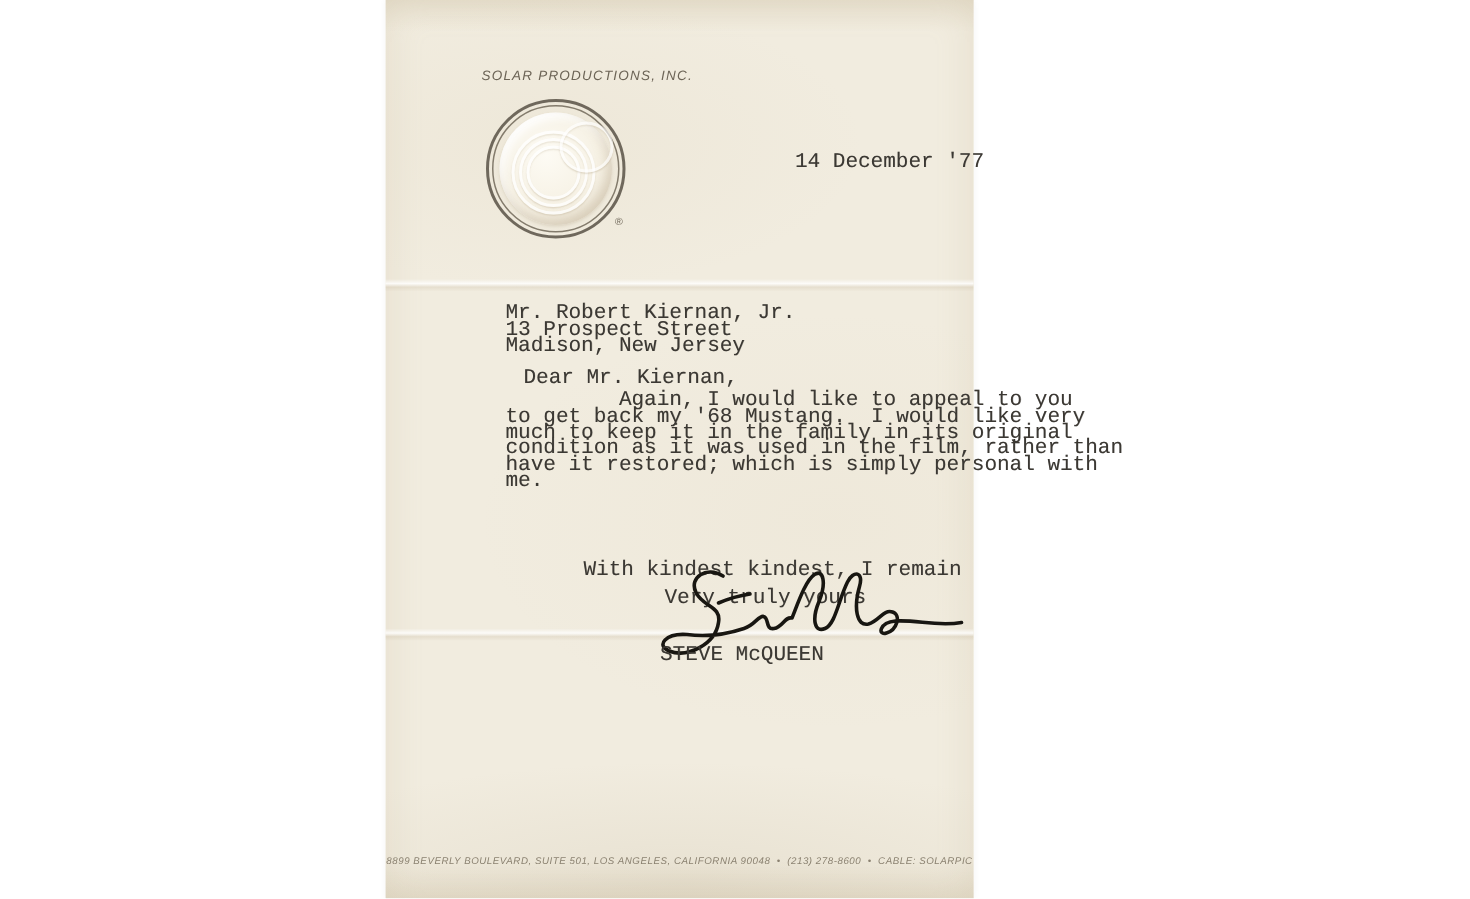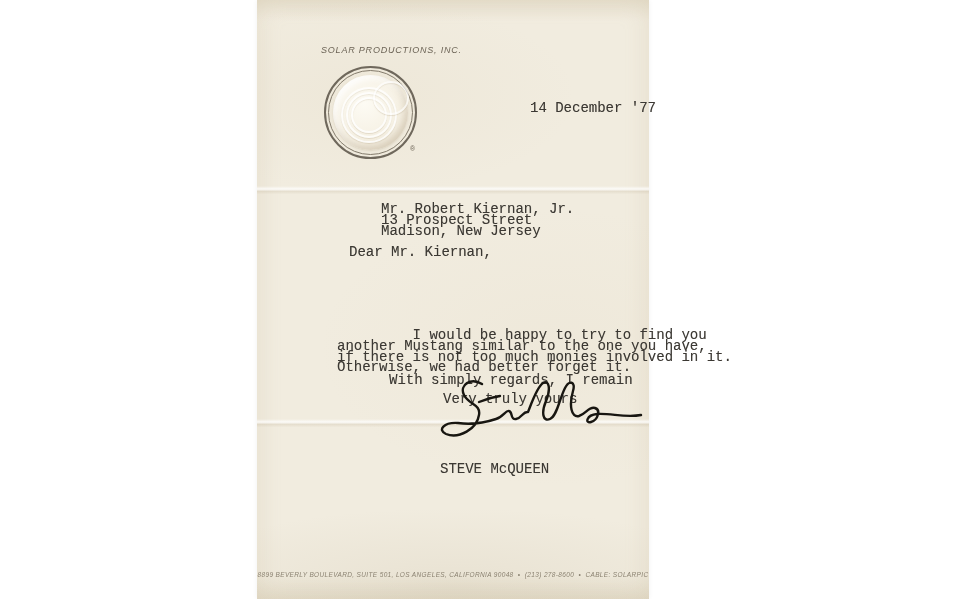--- a/index.html
+++ b/index.html
@@ -88,27 +88,27 @@
   .typed {
     position: absolute;
     font-family: "Liberation Mono", "DejaVu Sans Mono", monospace;
     font-size: 14px;
     line-height: 10.8px;
     color: #3b3833;
     white-space: pre;
     text-shadow: 0.2px 0.2px 0 rgba(59,56,51,0.35);
   }
   .date-line       { left: 273px; top: 103px; }
-  .recipient-block { left: 80px;  top: 204px; margin-left: 44px; }
+  .recipient-block { left: 80px;  top: 204px; }
   .salutation-line { left: 80px;  top: 247px; padding-left: 12px; }
   .para-1          { left: 80px;  top: 262px; }
   .para-2          { left: 80px;  top: 330px; }
   .closing-line    { left: 132px; top: 375px; }
   .valediction-line{ left: 186px; top: 394px; }
-  .typed-name      { left: 183px; top: 432px; margin-top: 32px; }
+  .typed-name      { left: 183px; top: 432px; }
 
   .signature {
     position: absolute; left: 172px; top: 378px;
     width: 218px; height: 68px;
     pointer-events: none;
   }
   .signature path {
     fill: none;
     stroke: #181611;
     stroke-width: 2.4;
@@ -149,27 +149,29 @@
     </div>
 
     <div class="typed date-line">14 December '77</div>
 
     <div class="typed recipient-block">Mr. Robert Kiernan, Jr.
 13 Prospect Street
 Madison, New Jersey</div>
 
     <div class="typed salutation-line">Dear Mr. Kiernan,</div>
 
-
-    <div class="typed para-2">         I would be happy to try to find you
-another Mustang similar to the one you have,
-if there is not too much monies involved in it.
-Otherwise, we had better forget it.</div>
-
-    <div class="typed closing-line">With simply regards, I remain</div>
+    <div class="typed para-1">         Again, I would like to appeal to you
+to get back my '68 Mustang.  I would like very
+much to keep it in the family in its original
+condition as it was used in the film, rather than
+have it restored; which is simply personal with
+me.</div>
+
+
+    <div class="typed closing-line">With kindest kindest, I remain</div>
 
     <div class="typed valediction-line">Very truly yours</div>
 
     <svg class="signature" viewBox="0 0 218 68" aria-label="Steve McQueen">
       <path d="M 53,6
                C 42,-1 30,7 35,17
                C 40,27 52,26 50,37
                C 48,51 30,61 17,56
                C 8,52 15,44 29,45
                C 44,47 58,44 67,41

